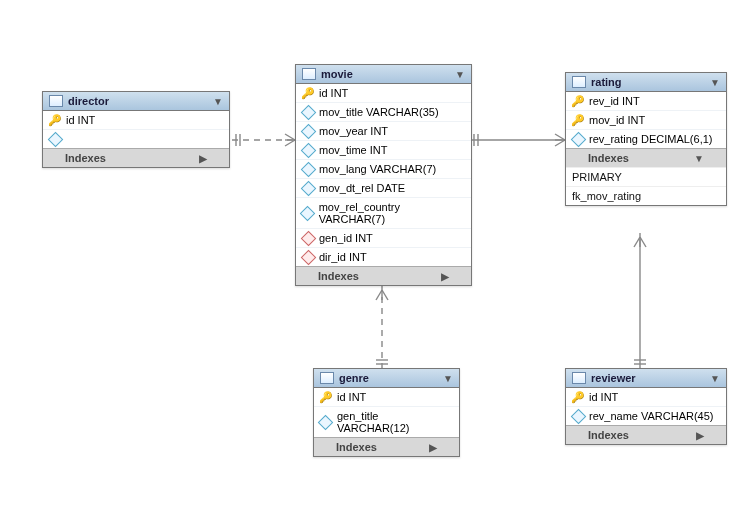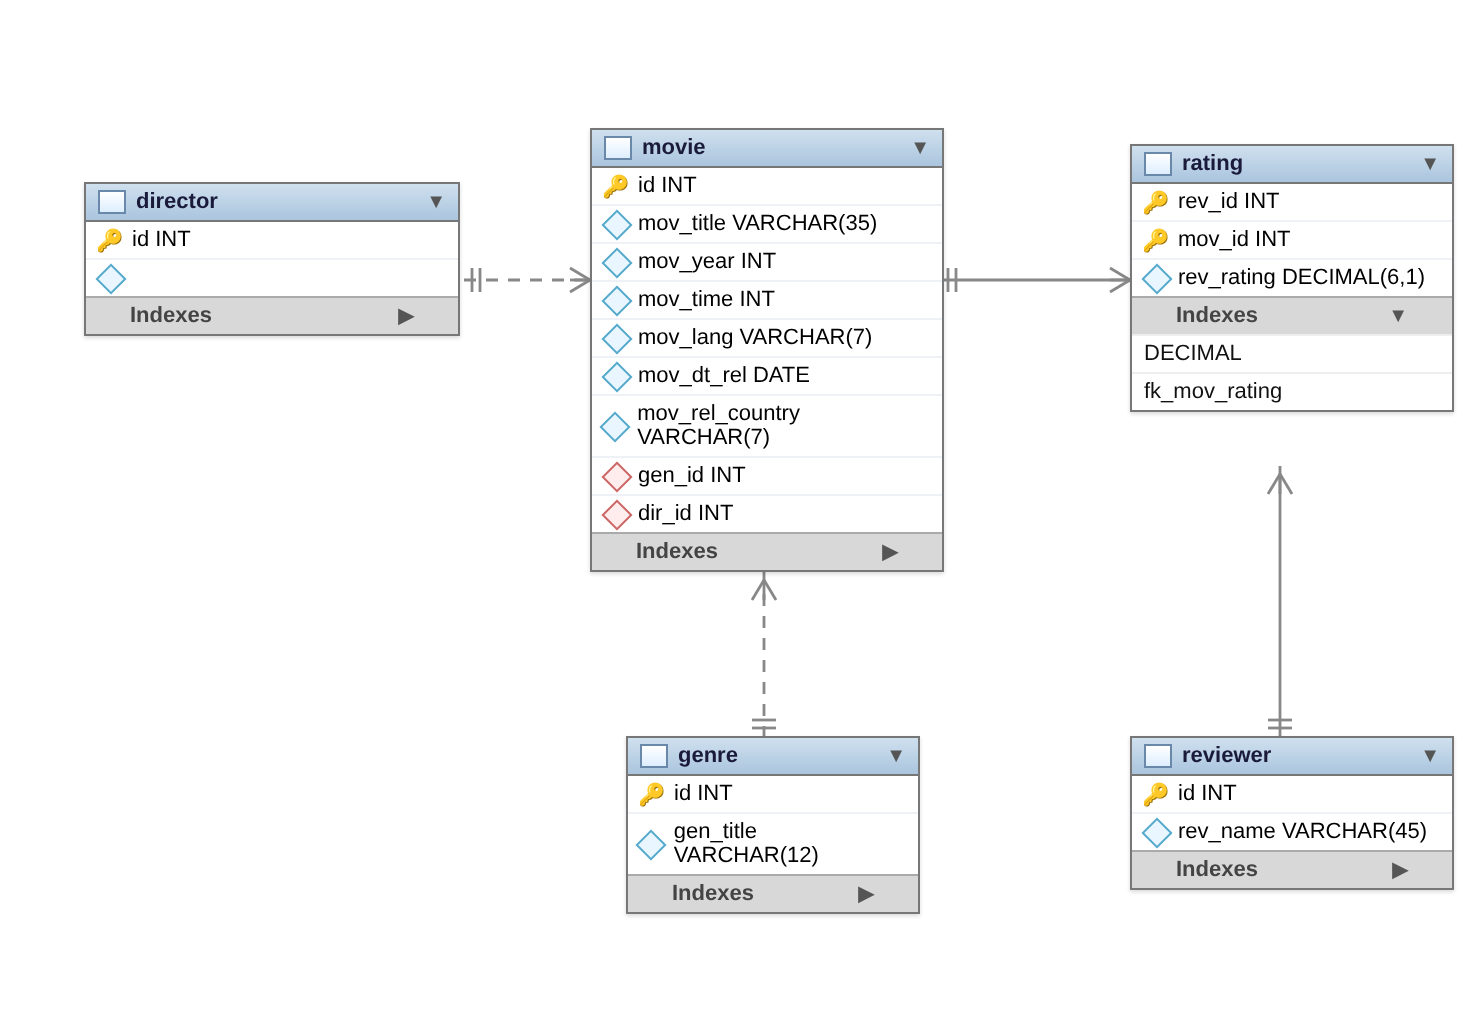--- a/index.html
+++ b/index.html
@@ -223,21 +223,21 @@
         <span class="ic">
           <span class="ic-attr"></span>
         </span>
         <span>rev_rating DECIMAL(6,1)</span>
       </div>
   </div>
   <div class="section">
     <span>Indexes</span>
     <span class="hdr-arrow">▼</span>
   </div>
-  <div class="idx-item"><span>DECIMAL</span></div>
+  <div class="idx-item"><span>PRIMARY</span></div>
   <div class="idx-item"><span>fk_mov_rating</span></div>
 </div>
 
 <div class="entity" style="left:313px; top:368px; width:145px;">
   <div class="entity-header">
     <span class="tbl-icon"></span>
     <span>genre</span>
     <span class="hdr-arrow">▼</span>
   </div>
   <div class="cols">

